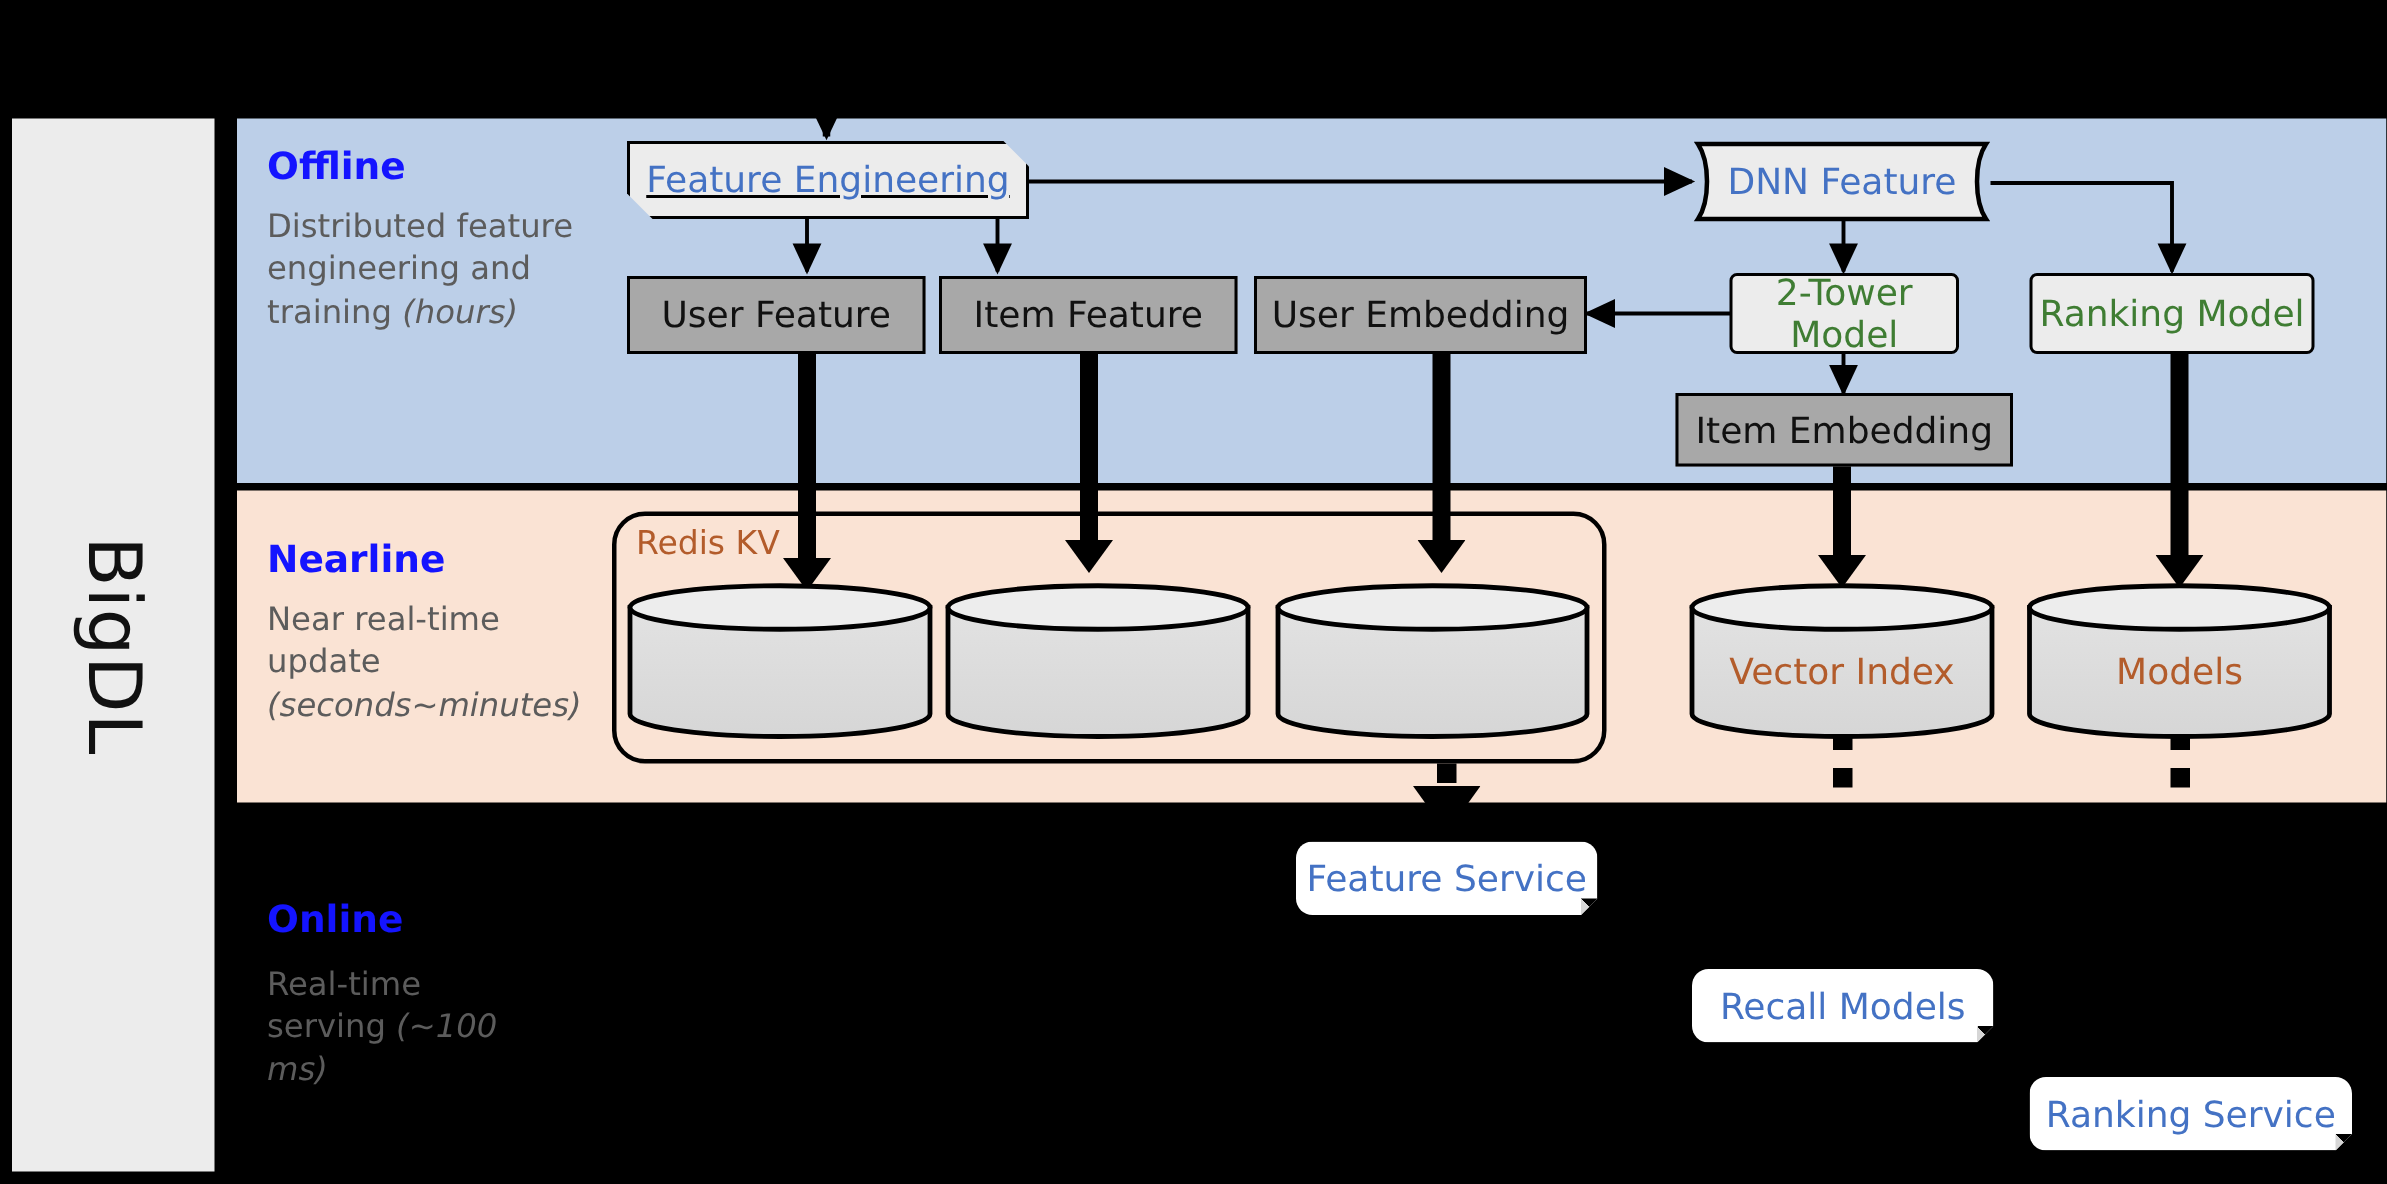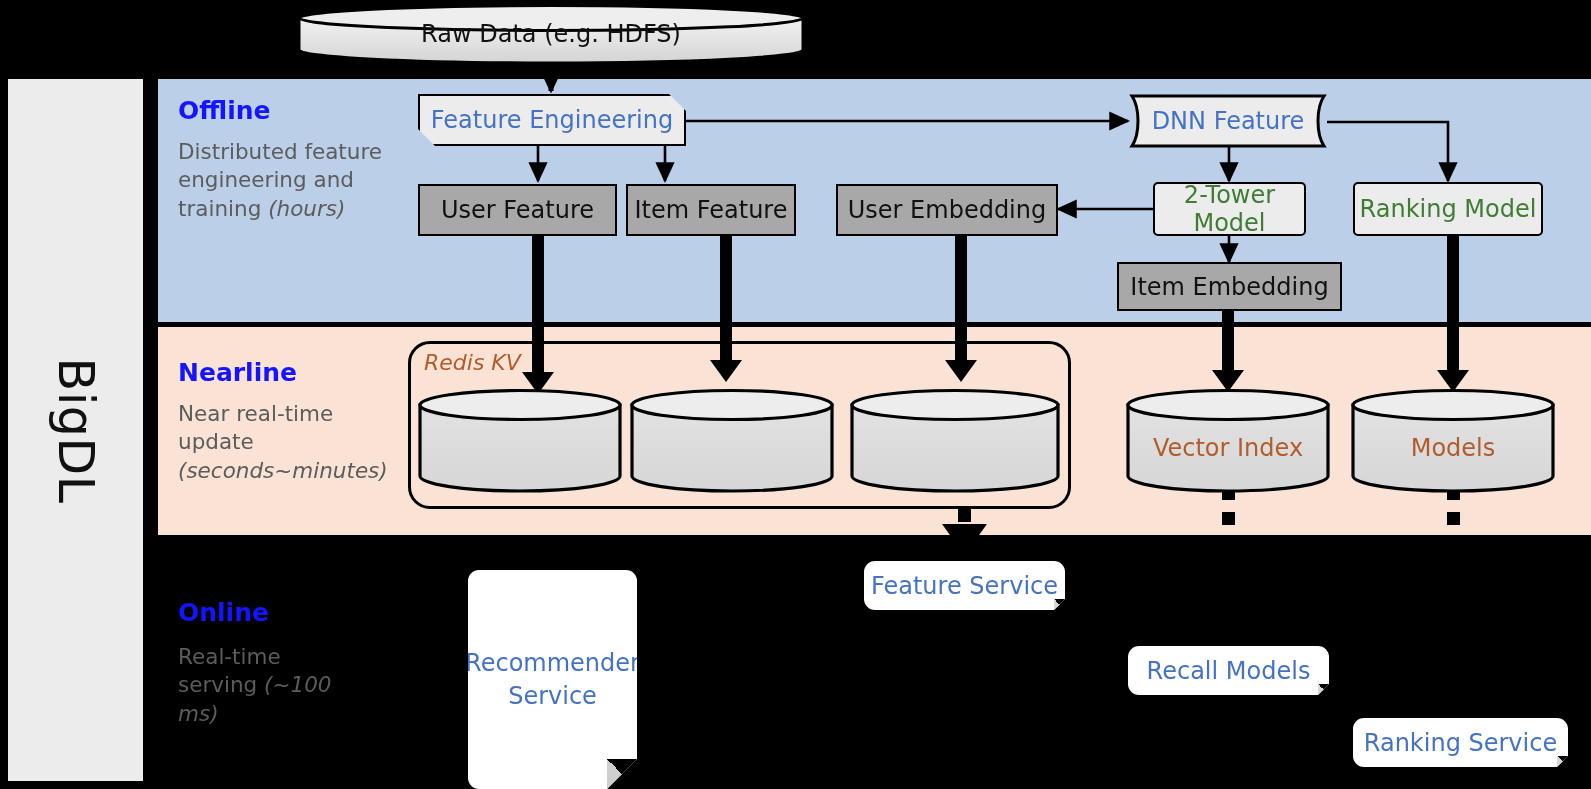--- a/index.html
+++ b/index.html
@@ -85,21 +85,21 @@
   .cyl-label.brown{color:#b35c2b;}
   .cyl-label.dark{color:#111;}
 
   
   #redis-group{
     left:408px;top:341px;width:663px;height:168px;
     border:3px solid #000;border-radius:22px;background:transparent;
   }
   #redis-label{
     left:424px;top:350px;font-size:22px;color:#b35c2b;
-    font-family:"DejaVu Sans",sans-serif;white-space:nowrap;font-style:italic;
+    font-family:"DejaVu Sans",sans-serif;white-space:nowrap;
   }
   .thick-v{background:#000;width:12px;}
   svg.ovl{position:absolute;left:0;top:0;width:1591px;height:789px;
           pointer-events:none;overflow:visible;}
 </style>
 </head>
 <body>
 
 <div id="stage">
 
@@ -171,53 +171,40 @@
   <div class="abs" style="left:958px;top:509px;width:13px;height:13px;background:#000;"></div>
   <div class="abs" style="left:942px;top:524px;width:45px;height:20px;
        clip-path:polygon(0 0,100% 0,68% 100%,32% 100%);background:#000;"></div>
 
   <div class="abs" style="left:1222px;top:487px;width:13px;height:13px;background:#000;"></div>
   <div class="abs" style="left:1222px;top:512px;width:13px;height:13px;background:#000;"></div>
 
   <div class="abs" style="left:1447px;top:487px;width:13px;height:13px;background:#000;"></div>
   <div class="abs" style="left:1447px;top:512px;width:13px;height:13px;background:#000;"></div>
 
-  <div class="cyl" style="left:296px;top:4px;width:510px;height:60px;">
-    <svg width="510" height="60" viewBox="0 0 510 60">
-      <defs>
-        <linearGradient id="cylg1" x1="0" y1="0" x2="0" y2="1">
-          <stop offset="0%" stop-color="#f2f2f2"></stop>
-            <stop offset="100%" stop-color="#d4d4d4"></stop>
-        </linearGradient>
-      </defs>
-      <path d="M3,14 L3,46 A252,13 0 0 0 507,46 L507,14 Z" fill="url(#cylg1)" stroke="#000" stroke-width="3"></path>
-      <ellipse cx="255" cy="14" rx="252" ry="12.5" fill="#eeeeee" stroke="#000" stroke-width="3"></ellipse>
-    </svg>
-    <div class="cyl-label dark">Raw Data (e.g. HDFS)</div>
-  </div>
-
-  <div class="abs node-proc chamfer ctr" style="left:418px;top:94px;width:268px;height:52px;">
+
+  <div class="abs node-proc chamfer ctr" style="left:418px;top:94px;width:268px;height:52px;text-decoration:underline;">
     <span class="txt-blue">Feature Engineering</span>
   </div>
 
   <div class="abs" style="left:1128px;top:94px;width:200px;height:54px;">
     <svg width="200" height="54" viewBox="0 0 200 54" style="position:absolute;left:0;top:0;">
       <path d="M4,2 L196,2 C188,14 188,40 196,52 L4,52 C12,40 12,14 4,2 Z" fill="#ececec" stroke="#000" stroke-width="3"></path>
     </svg>
     <div class="ctr" style="position:absolute;inset:0;font-size:24px;
          font-family:'DejaVu Sans',sans-serif;">
       <span class="txt-blue">DNN Feature</span>
     </div>
   </div>
 
   <div class="abs node-grey ctr" style="left:418px;top:184px;width:199px;height:52px;">
     <span>User Feature</span>
   </div>
 
-  <div class="abs node-grey ctr" style="left:626px;top:184px;width:170px;height:52px;">
+  <div class="abs node-grey ctr" style="left:626px;top:184px;width:199px;height:52px;">
     <span>Item Feature</span>
   </div>
 
   <div class="abs node-grey ctr" style="left:836px;top:184px;width:222px;height:52px;">
     <span>User Embedding</span>
   </div>
 
   <div class="abs node-proc rounded-md ctr" style="left:1153px;top:182px;width:153px;height:54px;">
     <span class="txt-green">2-Tower Model</span>
   </div>
@@ -272,24 +259,20 @@
   </div>
 
   <div class="cyl" style="left:1350px;top:388px;width:206px;height:105px;">
     <svg width="206" height="105" viewBox="0 0 206 105">
       <path d="M3,17 L3,88 A100,15 0 0 0 203,88 L203,17 Z" fill="url(#cg2)" stroke="#000" stroke-width="3.2"></path>
       <ellipse cx="103" cy="17" rx="100" ry="14.5" fill="#ededed" stroke="#000" stroke-width="3.2"></ellipse>
     </svg>
     <div class="cyl-label brown" style="padding-top:14px;">Models</div>
   </div>
 
-  <div class="abs svc ctr" id="recommender-service" style="left:468px;top:570px;width:169px;height:219px;line-height:1.35;">
-    <span>Recommender Service</span>
-    <span class="svc-fold"></span>
-  </div>
 
   <div class="abs svc ctr" style="left:864px;top:561px;width:201px;height:49px;">
     <span>Feature Service</span>
     <span class="svc-fold"></span>
   </div>
 
   <div class="abs svc ctr" style="left:1128px;top:646px;width:201px;height:49px;">
     <span>Recall Models</span>
     <span class="svc-fold"></span>
   </div>

